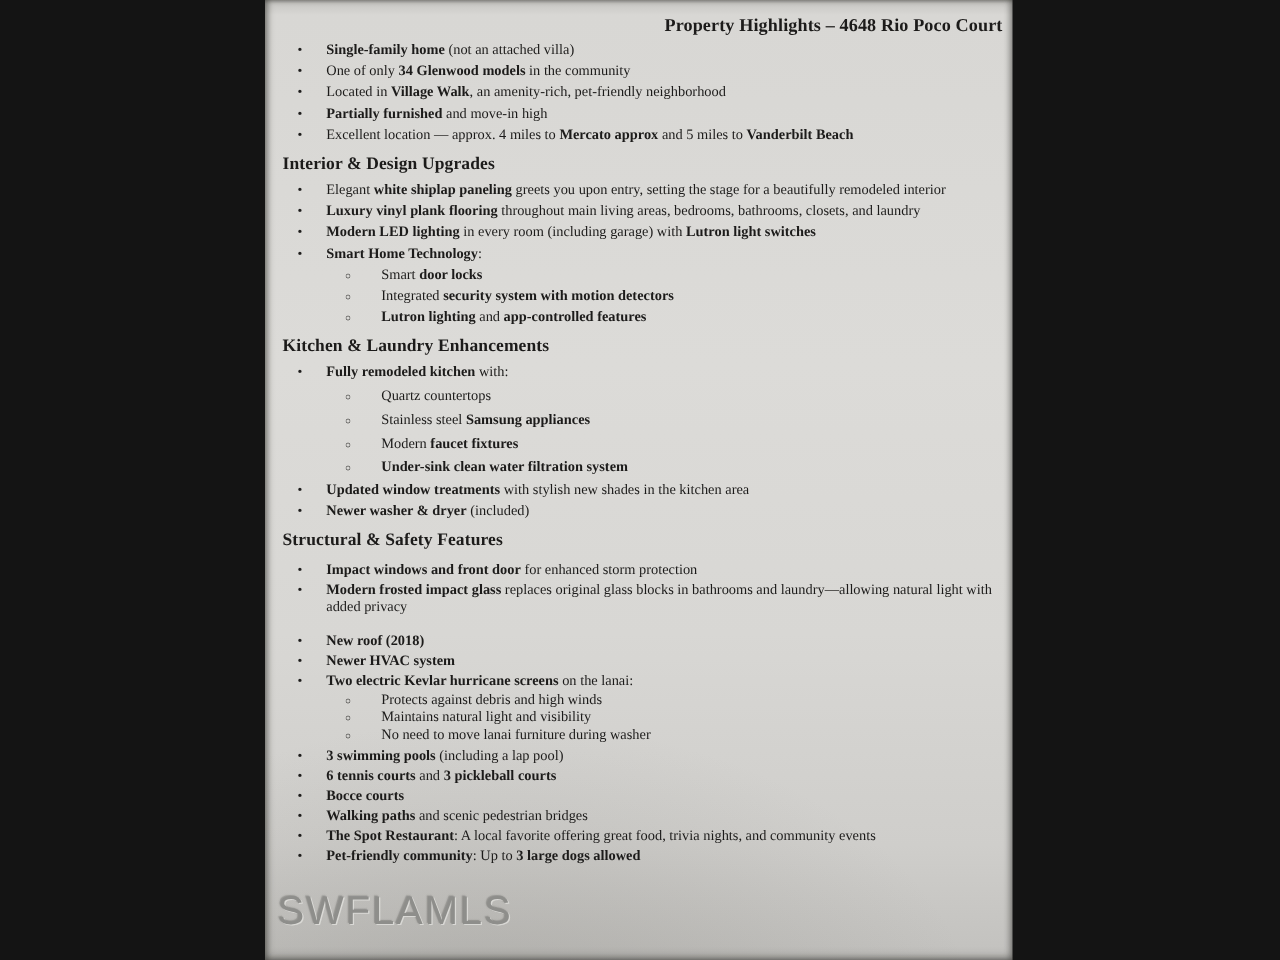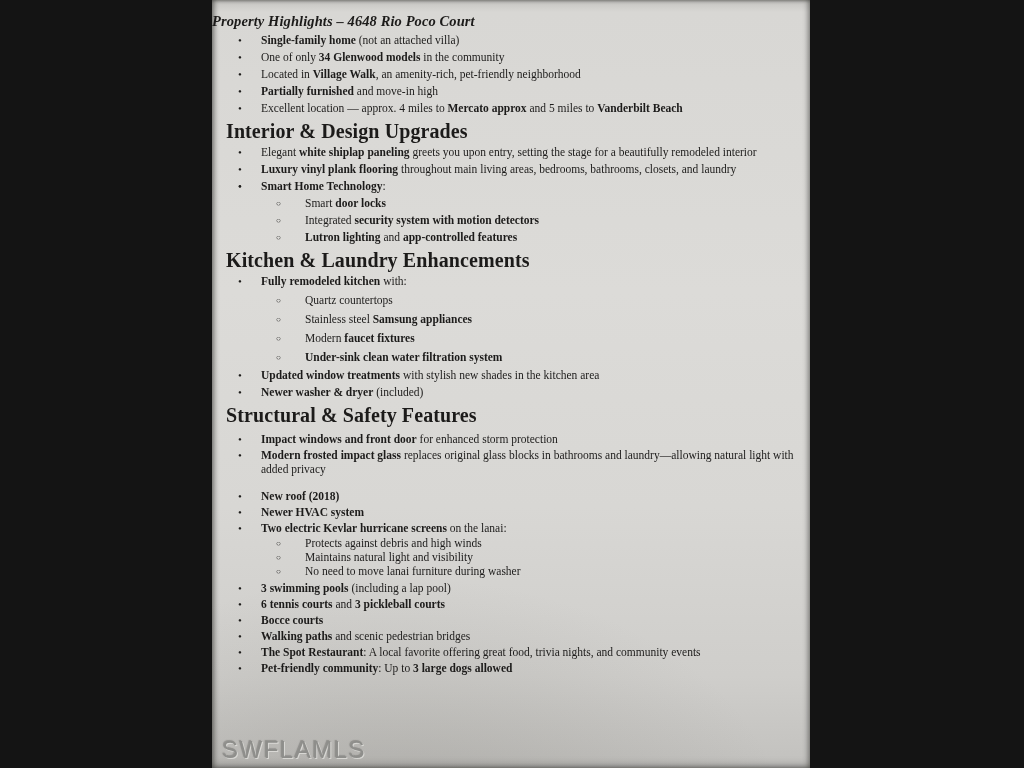--- a/index.html
+++ b/index.html
@@ -17,31 +17,30 @@
       radial-gradient(120% 60% at 30% 108%, rgba(120,118,112,0.28) 0%, rgba(120,118,112,0) 55%),
       linear-gradient(180deg,#aeada9 0px,#c9c8c5 3px,#d8d7d4 12px,#dcdbd8 38%,#d8d7d4 66%,#cfcecb 88%,#c2c1be 100%);
     box-shadow:
       inset 3px 0 5px -1px rgba(35,35,32,0.5),
       inset -3px 0 5px -1px rgba(35,35,32,0.4),
       inset 0 -4px 8px -2px rgba(35,35,32,0.35);
     color:#1c1b1a;
   }
   .paper-inner{ padding:13px 8px 0 0; }
   .doc-title{
-    text-align:left;
+    text-align:right;
     font-weight:700;
     font-size:14.5px;
     line-height:17px;
     margin:0 0 1px 0;
     letter-spacing:0.1px;
-    font-style:italic;
   }
   .section-heading{
     font-weight:700;
-    font-size:20px;
+    font-size:14px;
     line-height:17px;
     margin:8px 0 5px 14px;
     letter-spacing:0.1px;
   }
   .li{
     position:relative;
     padding-left:49px;
     padding-right:4px;
     margin-top:3px;
     font-size:11.5px;
@@ -53,23 +52,23 @@
     font-size:11px;
   }
   .li.l2{ padding-left:93px; }
   .li.l2 .marker{
     left:64px;top:1px;
     font-size:8px;
   }
   .runs .b{ font-weight:700; }
   .watermark{
     position:absolute;
-    left:10px;bottom:4px;
+    left:10px;bottom:21px;
     font-family:"Liberation Sans","DejaVu Sans",sans-serif;
-    font-size:24px;
+    font-size:32px;
     letter-spacing:1.5px;
     color:#8e8e8b;
     text-shadow:1px 1px 0 rgba(244,244,240,0.55), -1px -1px 1px rgba(70,70,66,0.35);
   }
 </style>
 </head>
 <body>
 
 <div class="stage">
   <div class="paper">
@@ -77,21 +76,21 @@
       <div class="doc-title">Property Highlights – 4648 Rio Poco Court</div>
       <div>
           <div class="li l1"><span class="marker">•</span><span class="runs"><span class="b">Single-family home</span><span> (not an attached villa)</span></span></div>
           <div class="li l1"><span class="marker">•</span><span class="runs"><span>One of only </span><span class="b">34 Glenwood models</span><span> in the community</span></span></div>
           <div class="li l1"><span class="marker">•</span><span class="runs"><span>Located in </span><span class="b">Village Walk</span><span>, an amenity-rich, pet-friendly neighborhood</span></span></div>
           <div class="li l1"><span class="marker">•</span><span class="runs"><span class="b">Partially furnished</span><span> and move-in high</span></span></div>
           <div class="li l1"><span class="marker">•</span><span class="runs"><span>Excellent location — approx. 4 miles to </span><span class="b">Mercato approx</span><span> and 5 miles to </span><span class="b">Vanderbilt Beach</span></span></div>
           <div class="section-heading">Interior &amp; Design Upgrades</div>
           <div class="li l1"><span class="marker">•</span><span class="runs"><span>Elegant </span><span class="b">white shiplap paneling</span><span> greets you upon entry, setting the stage for a beautifully remodeled interior</span></span></div>
           <div class="li l1"><span class="marker">•</span><span class="runs"><span class="b">Luxury vinyl plank flooring</span><span> throughout main living areas, bedrooms, bathrooms, closets, and laundry</span></span></div>
-          <div class="li l1"><span class="marker">•</span></div>
+          <div class="li l1"><span class="marker">•</span><span class="runs"><span class="b">Modern LED lighting</span><span> in every room (including garage) with </span><span class="b">Lutron light switches</span></span></div>
           <div class="li l1"><span class="marker">•</span><span class="runs"><span class="b">Smart Home Technology</span><span>:</span></span></div>
           <div class="li l2"><span class="marker">○</span><span class="runs"><span>Smart </span><span class="b">door locks</span></span></div>
           <div class="li l2"><span class="marker">○</span><span class="runs"><span>Integrated </span><span class="b">security system with motion detectors</span></span></div>
           <div class="li l2"><span class="marker">○</span><span class="runs"><span class="b">Lutron lighting</span><span> and </span><span class="b">app-controlled features</span></span></div>
           <div class="section-heading">Kitchen &amp; Laundry Enhancements</div>
           <div class="li l1"><span class="marker">•</span><span class="runs"><span class="b">Fully remodeled kitchen</span><span> with:</span></span></div>
           <div class="li l2" style="margin-top: 5px;"><span class="marker">○</span><span class="runs"><span>Quartz countertops</span></span></div>
           <div class="li l2" style="margin-top: 5px;"><span class="marker">○</span><span class="runs"><span>Stainless steel </span><span class="b">Samsung appliances</span></span></div>
           <div class="li l2" style="margin-top: 5px;"><span class="marker">○</span><span class="runs"><span>Modern </span><span class="b">faucet fixtures</span></span></div>
           <div class="li l2" style="margin-top: 5px;"><span class="marker">○</span><span class="runs"><span class="b">Under-sink clean water filtration system</span></span></div>

